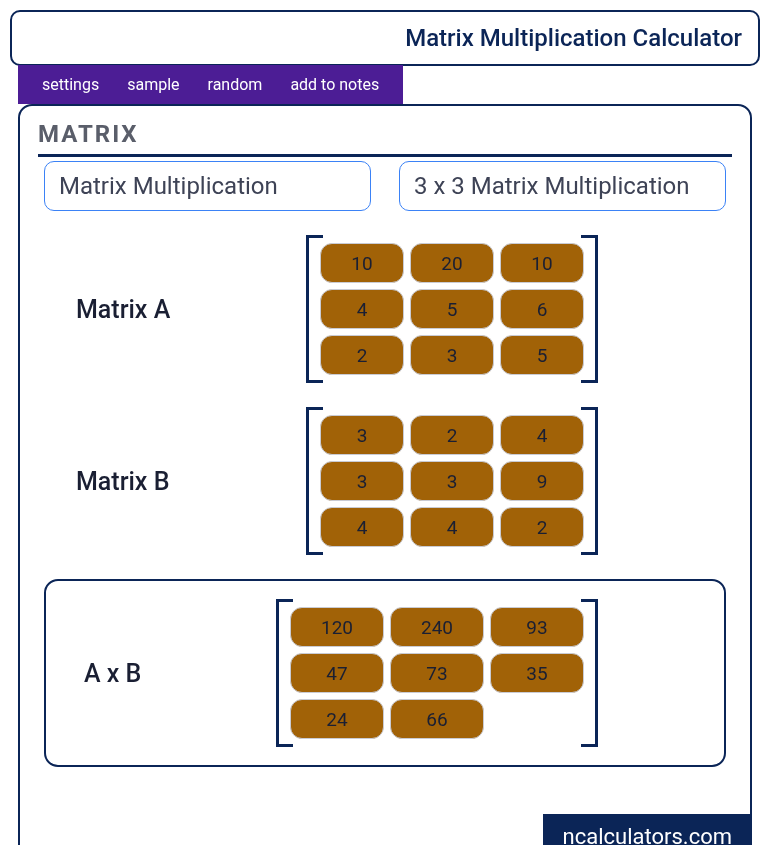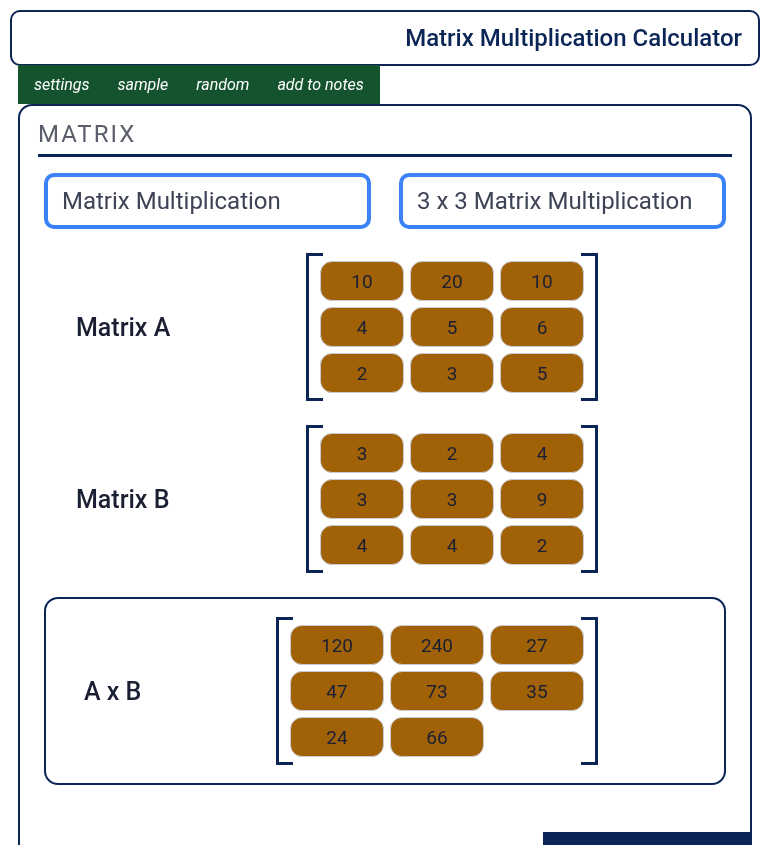--- a/index.html
+++ b/index.html
@@ -17,57 +17,56 @@
       padding: 12px 16px;
       margin-bottom: 0;
     }
     .title-box h1 {
       font-size: 24px;
       font-weight: 500;
       color: #0b2557;
       text-align: right;
     }
     .toolbar {
-      background: #14532d;
+      background: #4c1d95;
       display: inline-flex;
-      padding: 10px 16px;
+      padding: 10px 24px;
       gap: 28px;
       margin-left: 8px;
       margin-top: -1px;
-      font-style: italic;
     }
     .toolbar-item {
       color: #fff;
       font-size: 16px;
       cursor: pointer;
     }
     .main-panel {
       border: 2px solid #0b2557;
       border-radius: 14px;
       margin: 0 8px;
       padding: 14px 18px 90px 18px;
       position: relative;
     }
     .section-title {
       font-size: 24px;
       color: #5a5e6a;
       letter-spacing: 2px;
-      font-weight: 400;
+      font-weight: 700;
       padding-bottom: 6px;
       border-bottom: 3px solid #0b2557;
-      margin-bottom: 16px;
+      margin-bottom: 4px;
     }
     .tabs {
       display: flex;
       gap: 28px;
       margin: 0 6px 24px 6px;
     }
     .tab {
       flex: 1;
-      border: 4px solid #3b82f6;
+      border: 1px solid #3b82f6;
       border-radius: 10px;
       padding: 10px 14px;
       font-size: 24px;
       color: #3e4356;
       cursor: pointer;
       text-align: left;
     }
     .matrix-row {
       display: flex;
       align-items: center;
@@ -191,21 +190,21 @@
       <div class="cell">4</div>
       <div class="cell">2</div>
     </div>
   </div>
 
   <div class="result-panel">
     <div class="matrix-label">A x B</div>
     <div class="matrix-grid">
       <div class="cell">120</div>
       <div class="cell">240</div>
-      <div class="cell">27</div>
+      <div class="cell">93</div>
       <div class="cell">47</div>
       <div class="cell">73</div>
       <div class="cell">35</div>
       <div class="cell">24</div>
       <div class="cell">66</div>
     </div>
   </div>
 
   <div class="brand-badge">ncalculators.com</div>
 </div>

